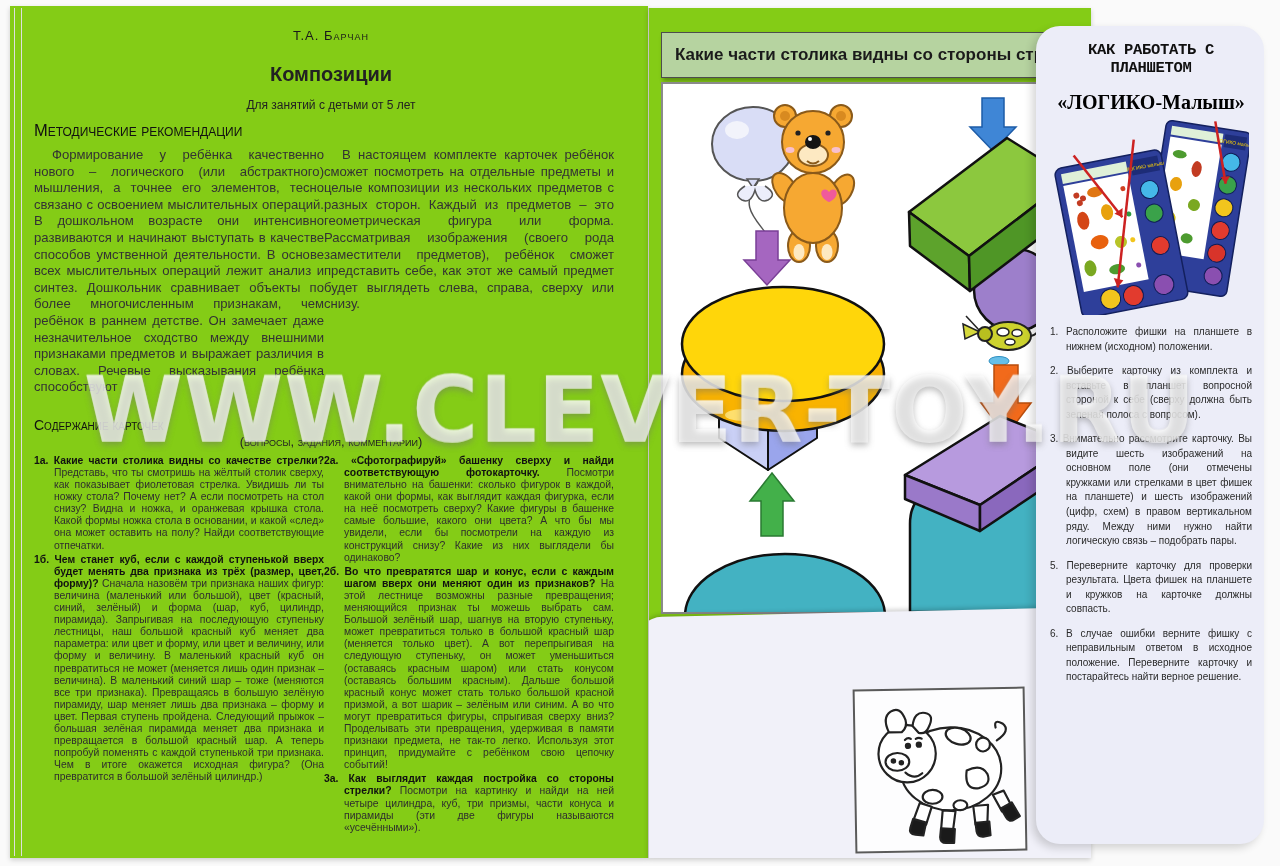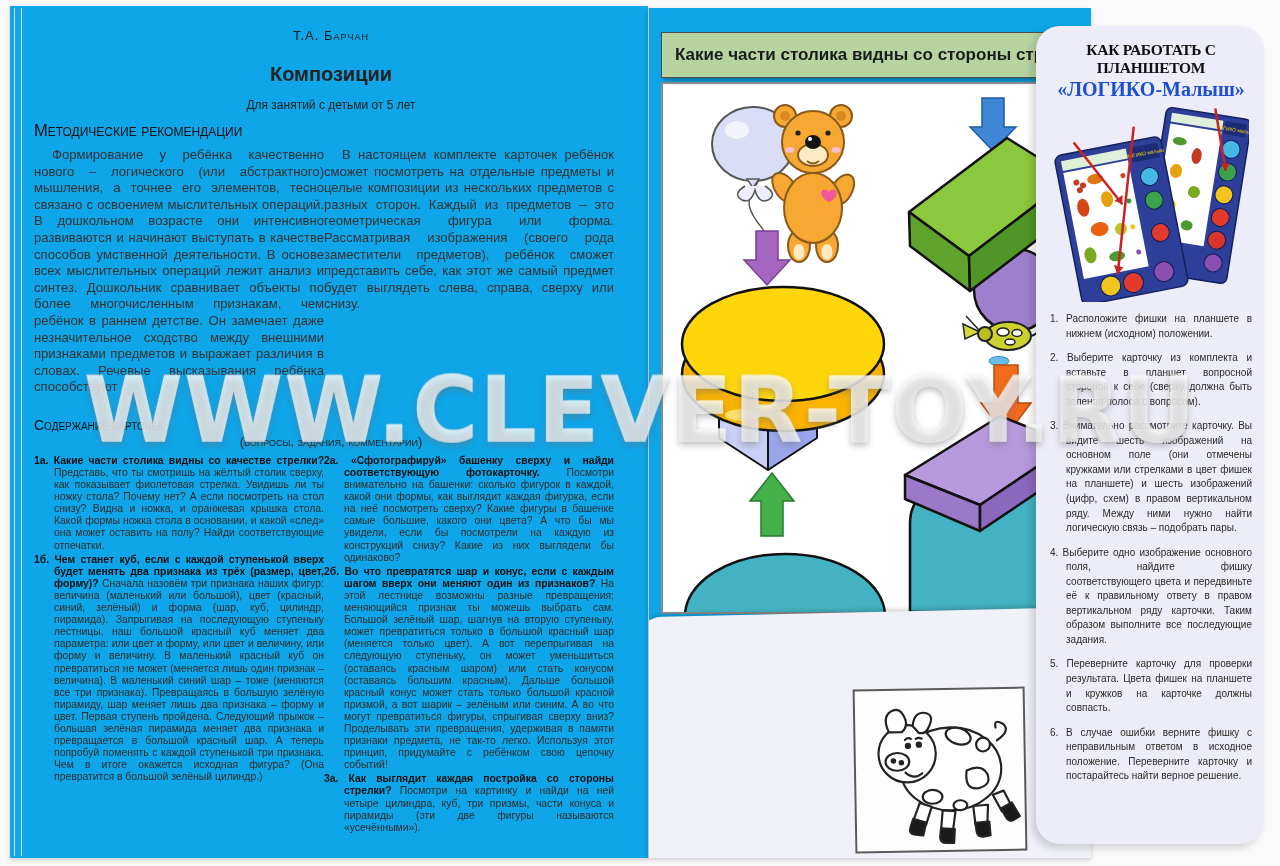--- a/index.html
+++ b/index.html
@@ -1,18 +1,18 @@
 <!DOCTYPE html>
 <html><head>
 <meta charset="utf-8">
 <style>
   html,body{margin:0;padding:0}
   body{width:1280px;height:866px;position:relative;overflow:hidden;background:#fafafa;
        font-family:"Liberation Sans",sans-serif;color:#222}
-  .page{position:absolute;background:#0ea5e9}
+  .page{position:absolute;background:#84cc16}
 
   
   #left-page{left:10px;top:6px;width:638px;height:852px;z-index:5;
              box-shadow:0 2px 5px rgba(0,0,0,.18)}
   .edge-line{position:absolute;top:2px;bottom:2px;width:1px;background:#dedede}
   #left-content{position:absolute;left:24px;top:22px;width:594px}
   .head{text-align:center}
   .author{font-size:13px;font-variant:small-caps;letter-spacing:1px;color:#1a1a1a}
   .book-title{font-size:20px;font-weight:bold;margin-top:20px}
   .book-sub{font-size:12px;margin-top:12px}
@@ -40,24 +40,24 @@
   .flap{position:absolute;left:-10px;top:604px;width:470px;height:270px;background:#f1f1f9;
         border-radius:26px 10px 0 0;transform:rotate(-1.3deg);
         box-shadow:0 -2px 4px rgba(0,0,0,.18)}
   .pigbox{position:absolute;left:205px;top:680px;width:172px;height:164px;background:#fdfdfe;
           border:2px solid #5a5a5a;box-sizing:border-box;transform:rotate(-1deg)}
 
   
   #panel{position:absolute;left:1036px;top:26px;width:228px;height:818px;background:#ecedf8;
          border-radius:24px;z-index:20;box-shadow:-4px 4px 9px rgba(0,0,0,.16);
          padding:15px 12px 0 14px;box-sizing:border-box}
-  .p-title1{font-family:Liberation Serif, serif;font-weight:bold;font-size:15.5px;
+  .p-title1{font-family:Liberation Mono, monospace;font-weight:bold;font-size:15.5px;
             text-align:center;letter-spacing:-.3px;color:#101010}
   .p-title2{font-family:"Liberation Serif",serif;font-weight:bold;font-size:20px;
-            text-align:center;margin-top:1px;color:#1d4ed8}
+            text-align:center;margin-top:14px;color:#000000}
   .tablets{display:block;margin:5px auto 3px}
   .steps{margin-top:3px}
   .step{font-size:10px;line-height:14.55px;text-align:justify;padding-left:16px;
         text-indent:-16px;margin-bottom:1px;color:#2a2a2a}
 
   
   #watermark{position:absolute;left:50%;top:358px;transform:translateX(-50%);z-index:50;
              font-family:"DejaVu Sans",sans-serif;font-weight:bold;font-size:90px;
              letter-spacing:1px;white-space:nowrap;pointer-events:none;
              color:rgba(255,255,255,.52);
@@ -307,20 +307,19 @@
       <polygon points="72,98 74,89 65,93" fill="#cc2222"></polygon>
       <line x1="98" y1="24" x2="54" y2="166" stroke="#cc2222" stroke-width="2.5"></line>
       <polygon points="54,166 61,160 52,156" fill="#cc2222"></polygon>
     </g>
   </svg>
 
   <div class="steps">
     <p class="step"><span class="snum">1.</span> <span>Расположите фишки на планшете в нижнем (исходном) положении.</span></p>
     <p class="step"><span class="snum">2.</span> <span>Выберите карточку из комплекта и вставьте в планшет вопросной стороной к себе (сверху должна быть зеленая полоса с вопросом).</span></p>
     <p class="step"><span class="snum">3.</span> <span>Внимательно рассмотрите карточку. Вы видите шесть изображений на основном поле (они отмечены кружками или стрелками в цвет фишек на планшете) и шесть изображений (цифр, схем) в правом вертикальном ряду. Между ними нужно найти логическую связь – подобрать пары.</span></p>
-    <p class="step"><span class="snum">4.</span> <span>Выберите одно изображение основного поля, найдите фишку соответствующего цвета и передвиньте её к правильному ответу в правом вертикальном ряду карточки. Таким образом выполните все последующие задания.</span></p>
     <p class="step"><span class="snum">5.</span> <span>Переверните карточку для проверки результата. Цвета фишек на планшете и кружков на карточке должны совпасть.</span></p>
     <p class="step"><span class="snum">6.</span> <span>В случае ошибки верните фишку с неправильным ответом в исходное положение. Переверните карточку и постарайтесь найти верное решение.</span></p>
 
   </div>
 </div>
 
 <div id="watermark">WWW.CLEVER-TOY.RU</div>
 
 </body></html>

